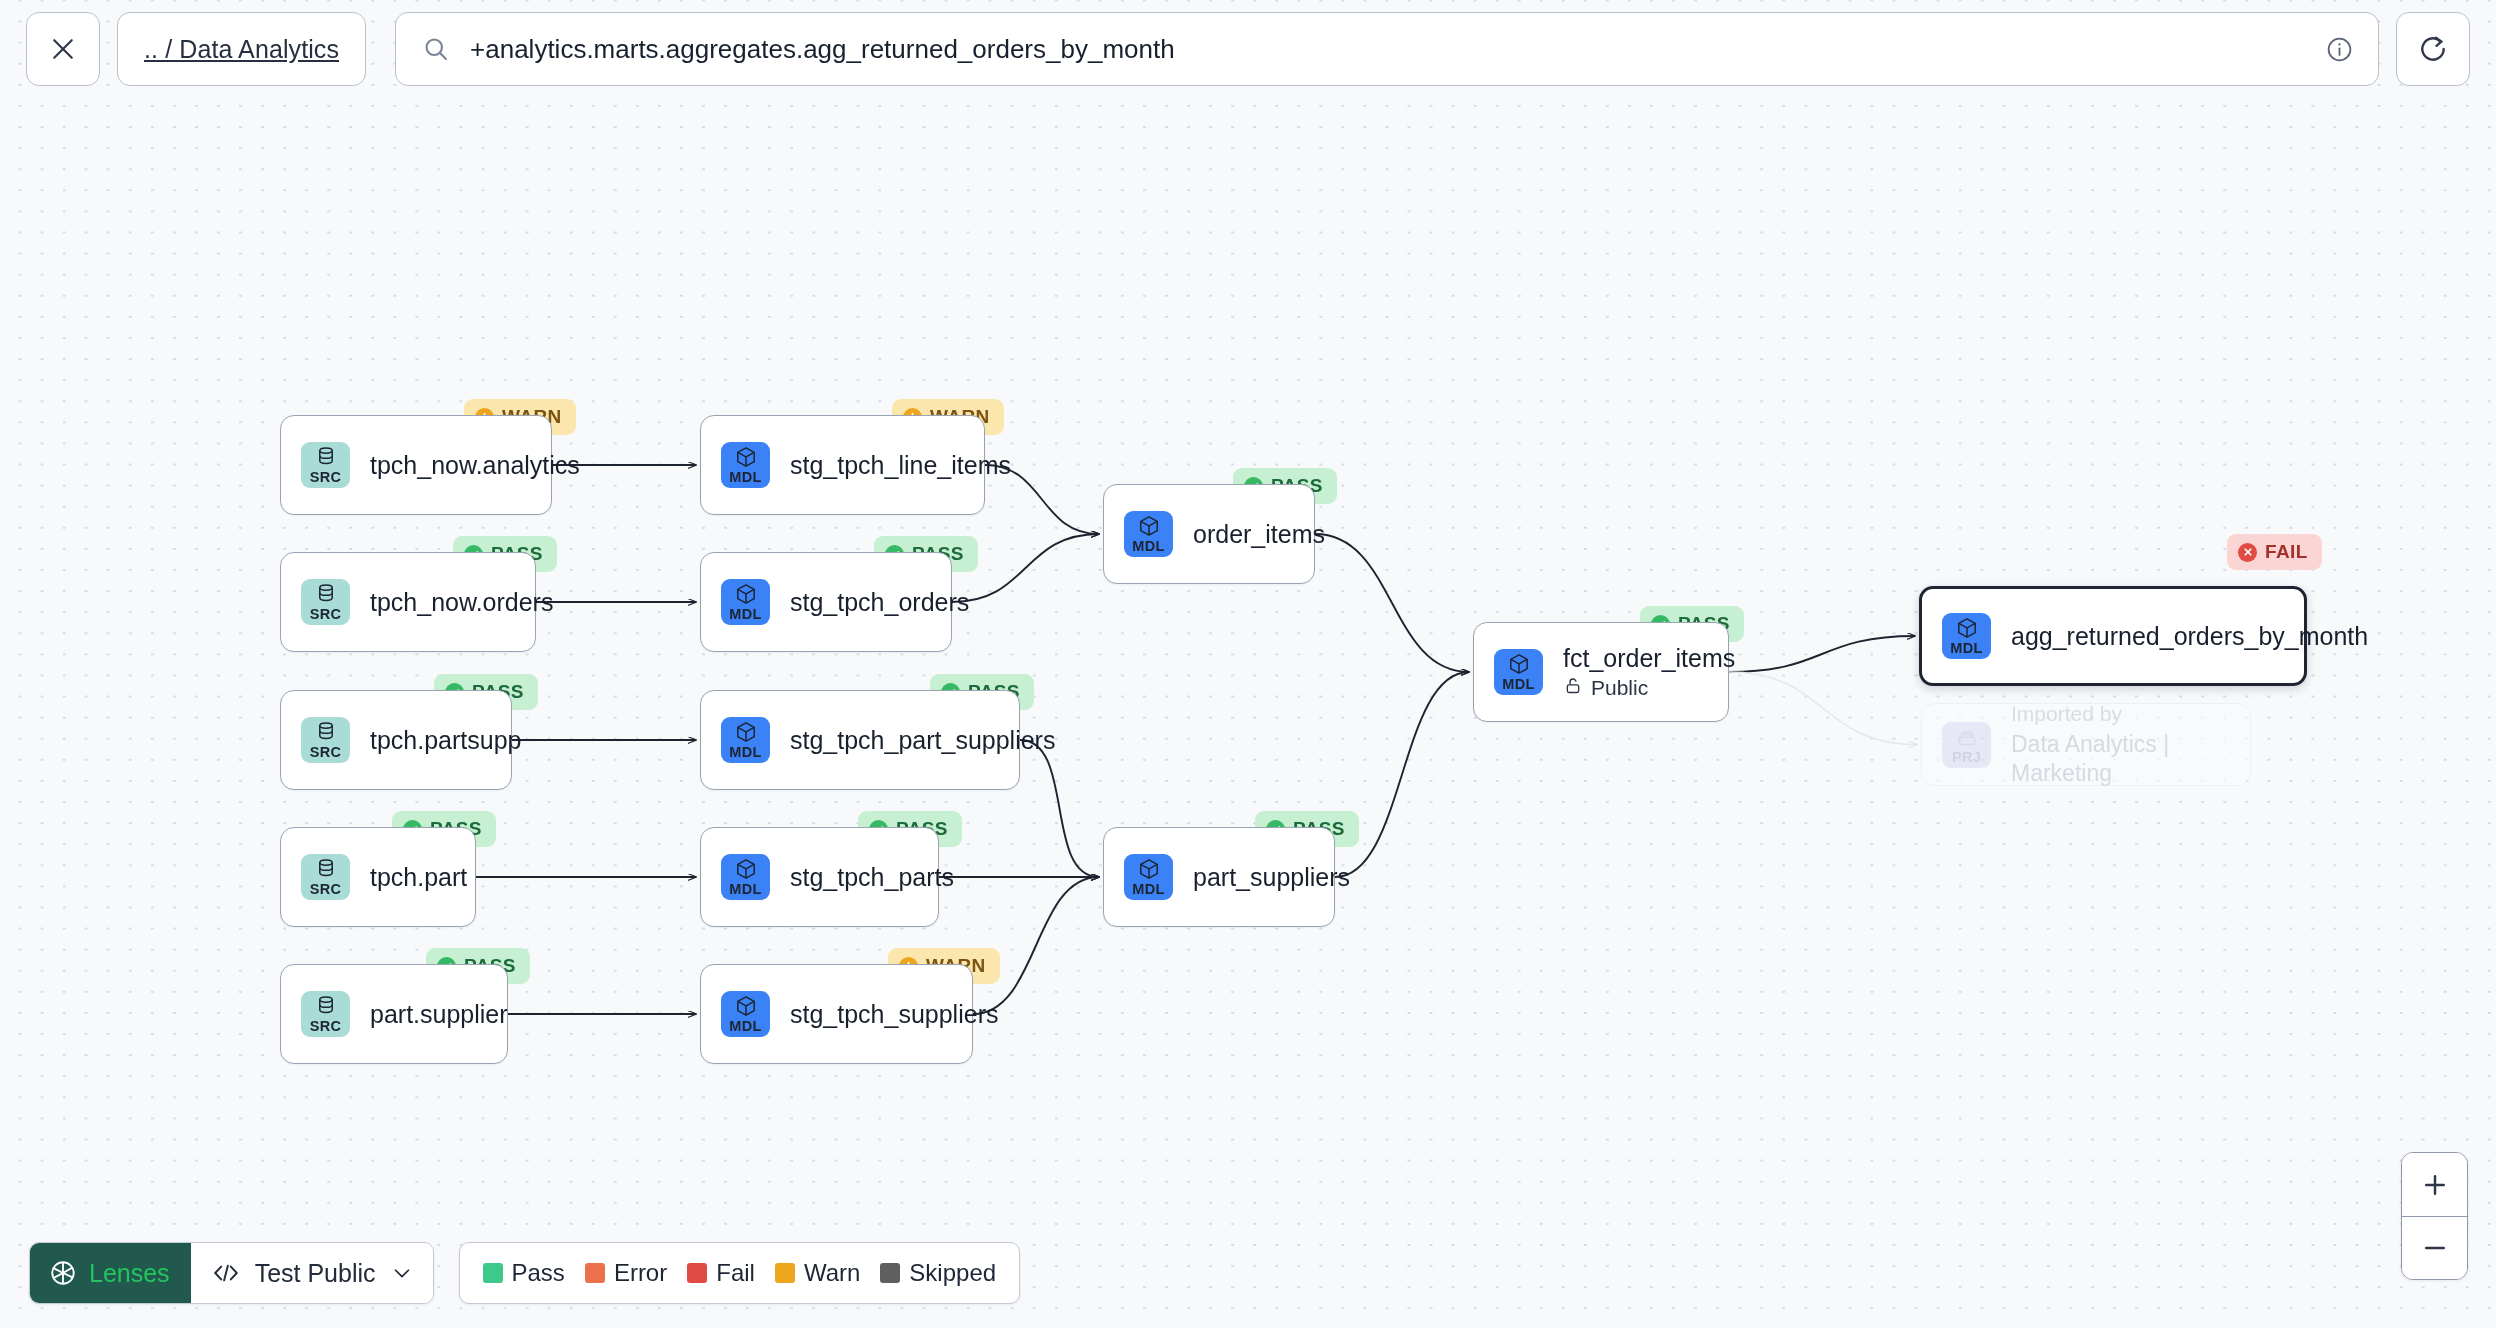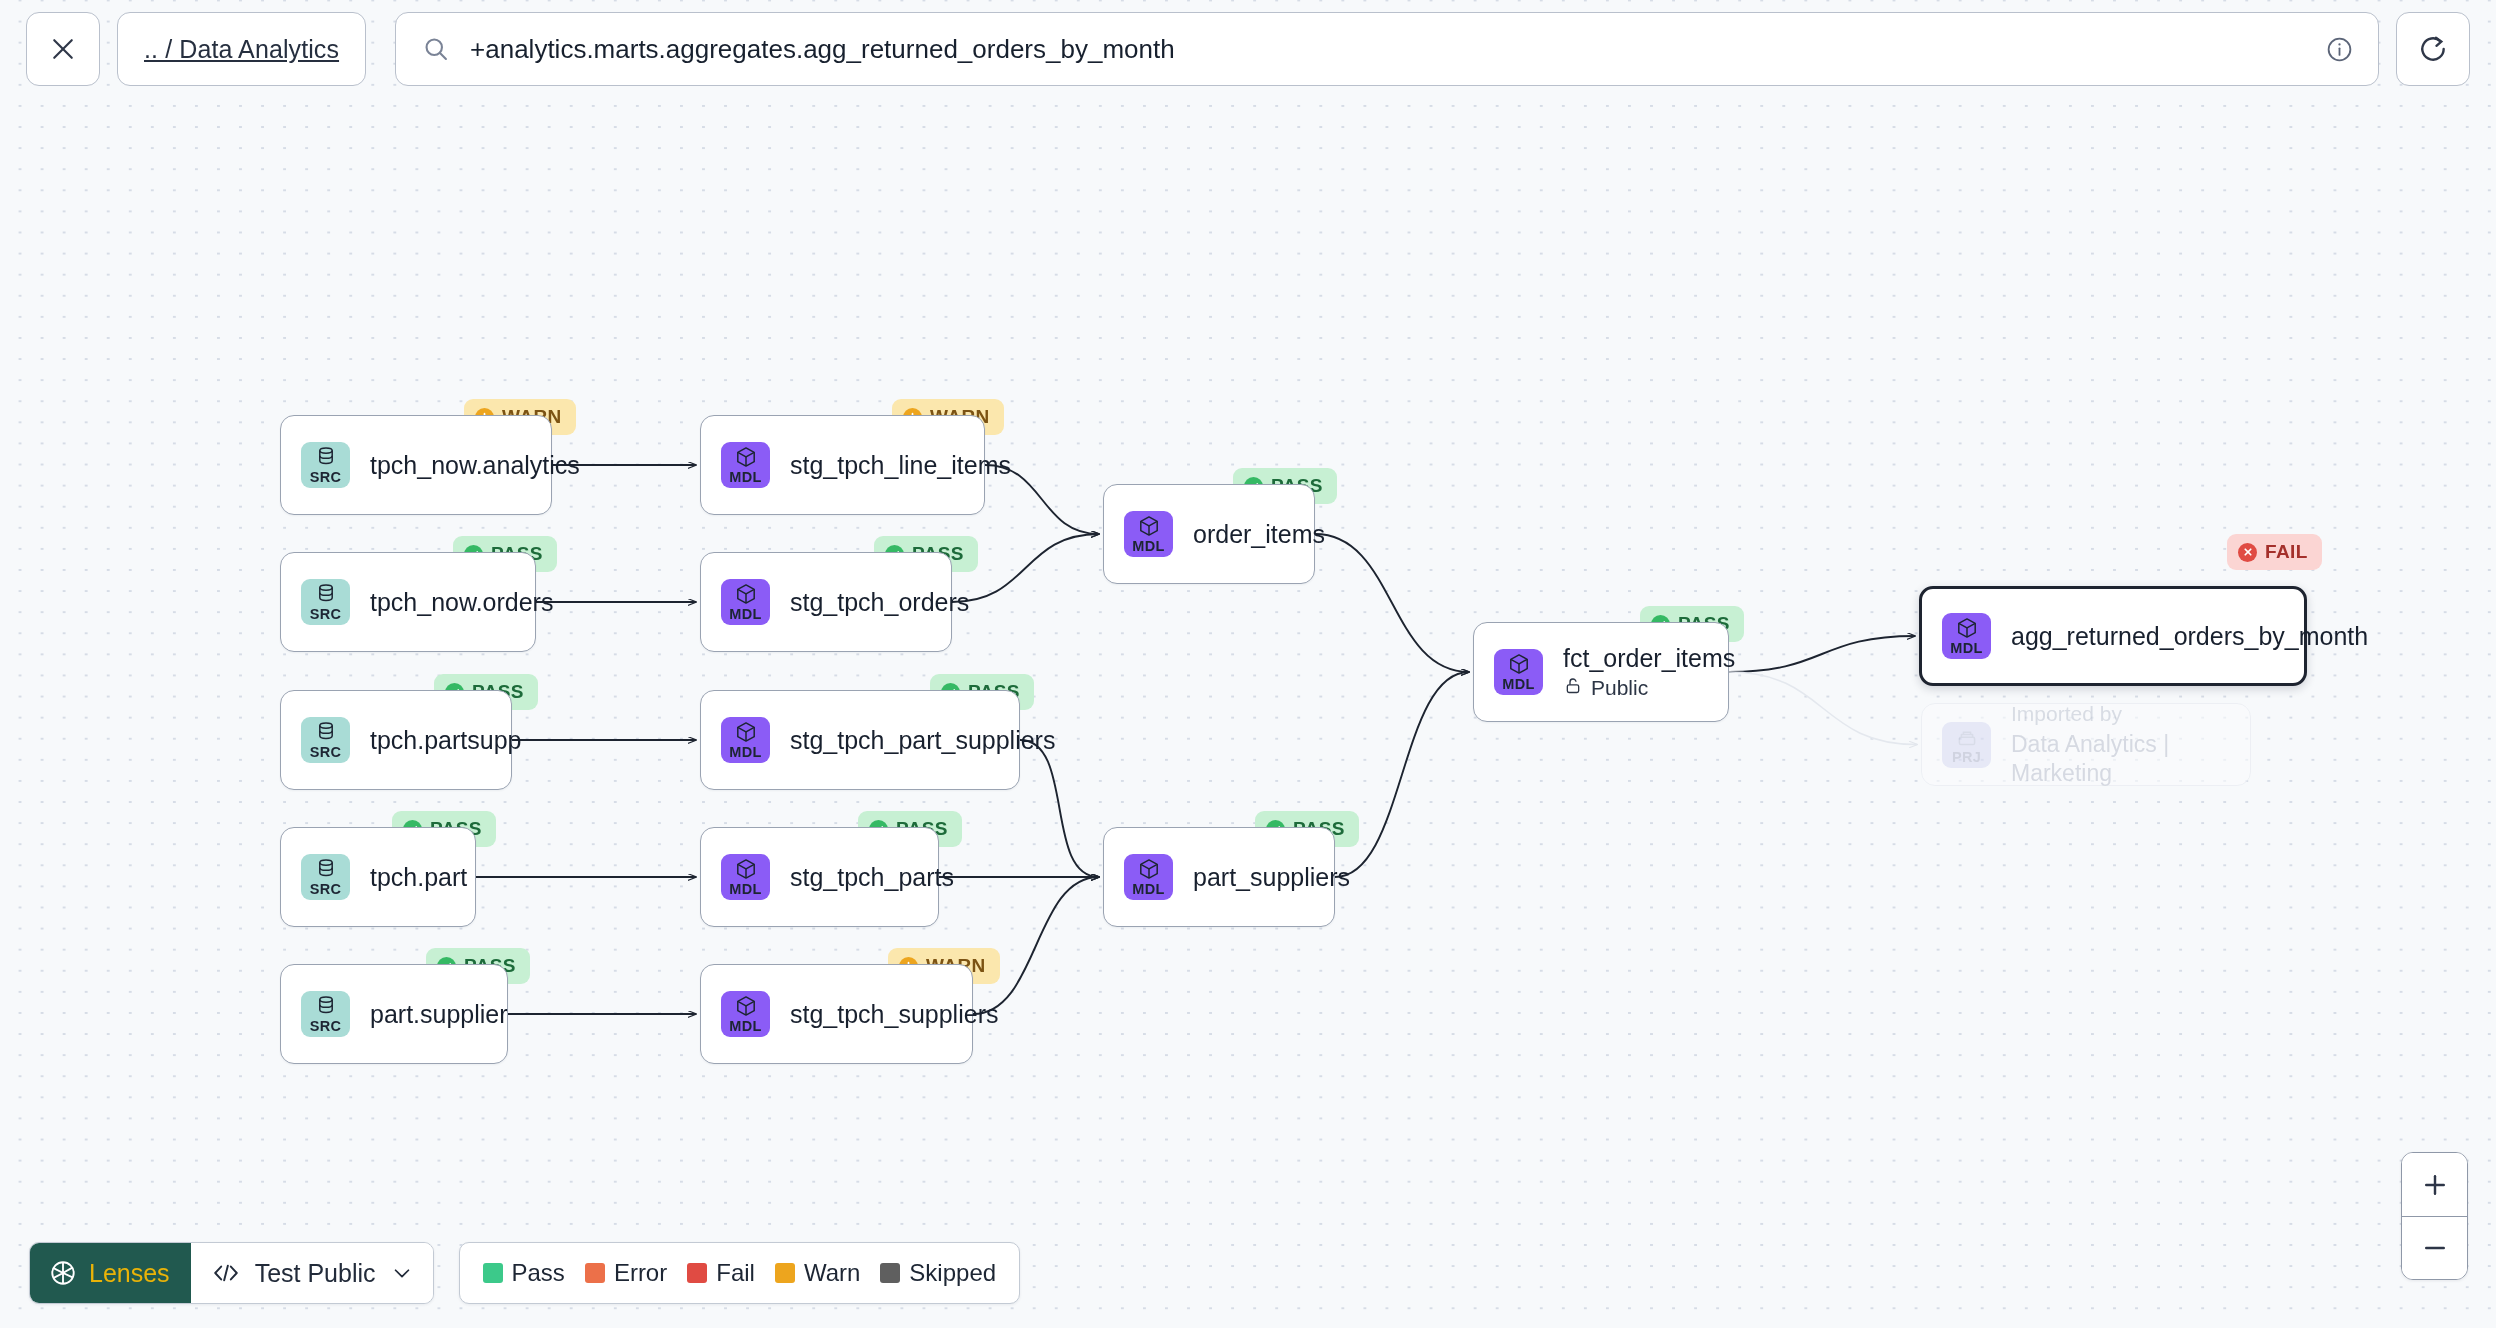--- a/index.html
+++ b/index.html
@@ -108,21 +108,21 @@
     flex: none;
   }
   .badge-type .bt-label {
     font-size: 14.5px;
     font-weight: 600;
     letter-spacing: .3px;
     line-height: 1;
     color: #1d2533;
   }
   .badge-SRC { background: #a9dcd6; }
-  .badge-MDL { background: #8b5cf6; }
+  .badge-MDL { background: #3b82f6; }
   .badge-PRJ { background: #dcdef4; }
   .badge-PRJ .bt-label { color: #b9bdd0; }
 
   .node-body { display: flex; flex-direction: column; justify-content: center; gap: 3px; min-width: 0; }
   .node-title {
     font-size: 25px;
     color: #18202e;
     white-space: nowrap;
     line-height: 1.16;
   }
@@ -170,21 +170,21 @@
     display: flex; align-items: stretch;
     height: 62px;
     border-radius: 10px;
     overflow: hidden;
     border: 1.4px solid #c3cad4;
     background: #fff;
     box-shadow: 0 1px 3px rgba(20,30,50,.07);
   }
   .lens-btn {
     background: #21594f;
-    color: #eab308;
+    color: #22c55e;
     display: flex; align-items: center; gap: 12px;
     padding: 0 21px 0 19px;
     font-size: 25px;
     cursor: pointer;
   }
   .test-status-btn {
     background: #ffffff;
     display: flex; align-items: center; gap: 15px;
     padding: 0 20px 0 21px;
     font-size: 25px;

